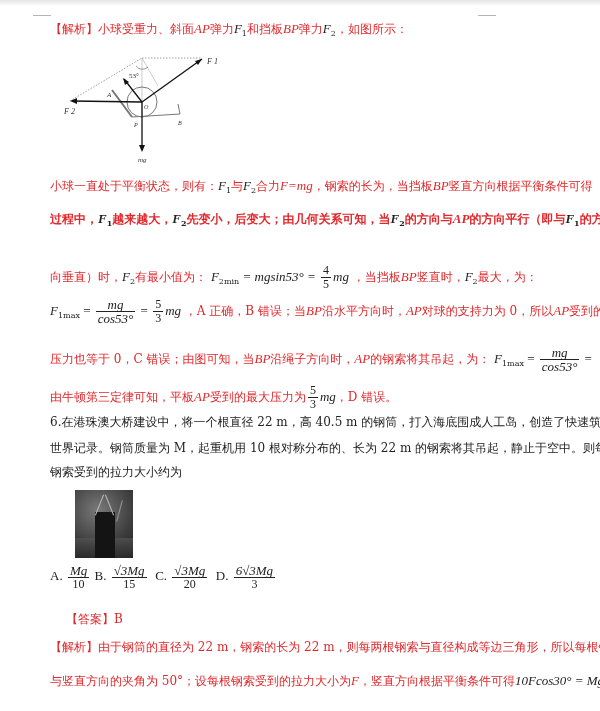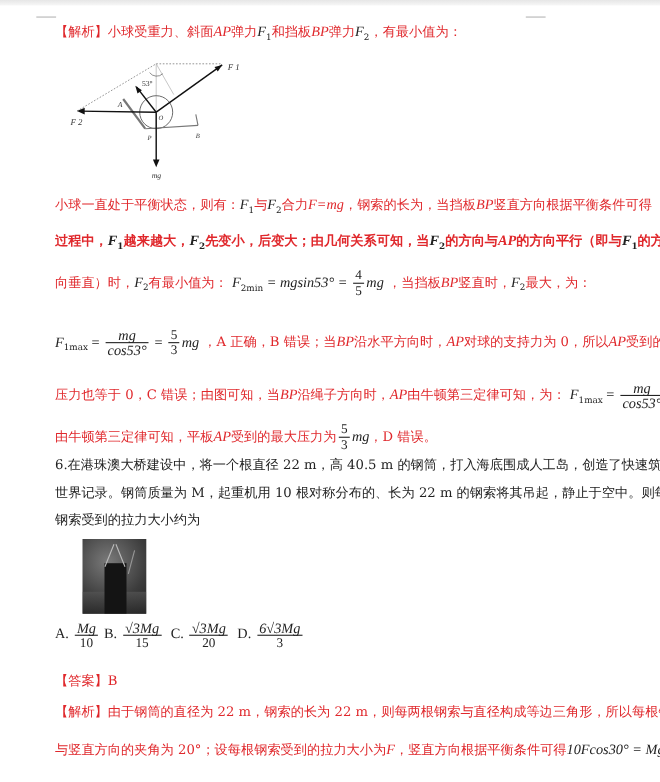--- a/index.html
+++ b/index.html
@@ -55,21 +55,21 @@
 </head>
 <body>
 
 <div class="topbar"></div>
 <div class="corner left"></div>
 <div class="corner right"></div>
 
 <div class="page">
 
   <div class="line red" style="top:21px;">
-    <span class="bold">【解析】</span><span>小球受重力、斜面</span><span class="m">AP</span><span>弹力</span><span class="m math-black">F</span><sub class="math-black">1</sub><span>和挡板</span><span class="m">BP</span><span>弹力</span><span class="m math-black">F</span><sub class="math-black">2</sub><span>，有最小值为：</span>
+    <span class="bold">【解析】</span><span>小球受重力、斜面</span><span class="m">AP</span><span>弹力</span><span class="m math-black">F</span><sub class="math-black">1</sub><span>和挡板</span><span class="m">BP</span><span>弹力</span><span class="m math-black">F</span><sub class="math-black">2</sub><span>，如图所示：</span>
   </div>
 </div>
 
 <svg class="diagram" viewBox="0 0 170 115" xmlns="http://www.w3.org/2000/svg">
 
   <line x1="8" y1="49" x2="80" y2="6" stroke="#888" stroke-dasharray="1.5,1.5" stroke-width="0.8"></line>
   <line x1="80" y1="6" x2="140" y2="6" stroke="#888" stroke-dasharray="1.5,1.5" stroke-width="0.8"></line>
   <line x1="80" y1="6" x2="96" y2="34" stroke="#aaa" stroke-width="0.6"></line>
   <line x1="80" y1="6" x2="80" y2="64" stroke="#aaa" stroke-width="0.6"></line>
 
@@ -106,33 +106,33 @@
 <div class="page">
 
   <div class="line red" style="top:178px;">
     <span>小球一直处于平衡状态，则有：</span><span class="m math-black">F</span><sub class="math-black">1</sub><span>与</span><span class="m math-black">F</span><sub class="math-black">2</sub><span>合力</span><span class="m">F=mg</span><span>，钢索的长为，当挡板</span><span class="m">BP</span><span>竖直方向根据平衡条件可得</span>
   </div>
 
   <div class="line red" style="top:211px;font-weight:bold;">
     <span>过程中，</span><span class="m math-black">F</span><sub class="math-black">1</sub><span>越来越大，</span><span class="m math-black">F</span><sub class="math-black">2</sub><span>先变小，后变大；由几何关系可知，当</span><span class="m math-black">F</span><sub class="math-black">2</sub><span>的方向与</span><span class="m">AP</span><span>的方向平行（即与</span><span class="m math-black">F</span><sub class="math-black">1</sub><span>的方</span>
   </div>
 
-  <div class="line red" style="top:244px;">
+  <div class="line red" style="top:264px;">
     <span>向垂直）时，</span><span class="m math-black">F</span><sub class="math-black">2</sub><span>有最小值为：</span>
     <span class="math-black"><span class="m">F</span><sub>2min</sub><span class="m"> = mgsin53° = </span><span class="frac"><span class="num">4</span><span class="den">5</span></span><span class="m">mg</span></span>
     <span>，当挡板</span><span class="m">BP</span><span>竖直时，</span><span class="m math-black">F</span><sub class="math-black">2</sub><span>最大，为：</span>
   </div>
 
   <div class="line red" style="top:298px;">
     <span class="math-black"><span class="m">F</span><sub>1max</sub><span class="mu"> = </span><span class="frac"><span class="num m">mg</span><span class="den m">cos53°</span></span><span class="mu"> = </span><span class="frac"><span class="num">5</span><span class="den">3</span></span><span class="m">mg</span></span>
     <span>，A 正确，B 错误；当</span><span class="m">BP</span><span>沿水平方向时，</span><span class="m">AP</span><span>对球的支持力为 0，所以</span><span class="m">AP</span><span>受到的</span>
   </div>
 
   <div class="line red" style="top:346px;">
-    <span>压力也等于 0，C 错误；由图可知，当</span><span class="m">BP</span><span>沿绳子方向时，</span><span class="m">AP</span><span>由牛顿第三定律可知，为：</span>
+    <span>压力也等于 0，C 错误；由图可知，当</span><span class="m">BP</span><span>沿绳子方向时，</span><span class="m">AP</span><span>的钢索将其吊起，为：</span>
     <span class="math-black"><span class="m">F</span><sub>1max</sub><span class="mu"> = </span><span class="frac"><span class="num m">mg</span><span class="den m">cos53°</span></span><span class="mu"> = </span></span>
   </div>
 
   <div class="line red" style="top:384px;">
     <span>由牛顿第三定律可知，平板</span><span class="m">AP</span><span>受到的最大压力为</span><span class="math-black"><span class="frac"><span class="num">5</span><span class="den">3</span></span><span class="m">mg</span></span><span>，D 错误。</span>
   </div>
 
   <div class="line black" style="top:414px;">6.在港珠澳大桥建设中，将一个根直径 22 m，高 40.5 m 的钢筒，打入海底围成人工岛，创造了快速筑岛的</div>
   <div class="line black" style="top:440px;">世界记录。钢筒质量为 M，起重机用 10 根对称分布的、长为 22 m 的钢索将其吊起，静止于空中。则每根</div>
   <div class="line black" style="top:464px;">钢索受到的拉力大小约为</div>
@@ -147,23 +147,23 @@
 </div>
 
 <div class="page">
   <div class="line black" style="top:564px; font-family:'Liberation Serif', serif; font-size:13px;">
     <span><span>A.</span> <span class="frac"><span class="num m">Mg</span><span class="den">10</span></span></span>
     <span><span>B.</span> <span class="frac"><span class="num m">√3Mg</span><span class="den">15</span></span></span>&nbsp;
     <span><span>C.</span> <span class="frac"><span class="num m">√3Mg</span><span class="den">20</span></span></span>&nbsp;
     <span><span>D.</span> <span class="frac"><span class="num m">6√3Mg</span><span class="den">3</span></span></span>
   </div>
 
-  <div class="line red" style="top:611px;">
+  <div class="line red" style="top:611px;margin-left:16px;">
     <span class="bold">【答案】</span><span>B</span>
   </div>
 
   <div class="line red" style="top:639px;">
     <span class="bold">【解析】</span><span>由于钢筒的直径为 22 m，钢索的长为 22 m，则每两根钢索与直径构成等边三角形，所以每根钢索</span>
   </div>
   <div class="line red" style="top:673px;">
-    <span>与竖直方向的夹角为 20°；设每根钢索受到的拉力大小为</span><span class="m">F</span><span>，竖直方向根据平衡条件可得</span><span class="m math-black">10Fcos30° = Mg</span>
+    <span>与竖直方向的夹角为 50°；设每根钢索受到的拉力大小为</span><span class="m">F</span><span>，竖直方向根据平衡条件可得</span><span class="m math-black">10Fcos30° = Mg</span>
   </div>
 </div>
 
 </body></html>

